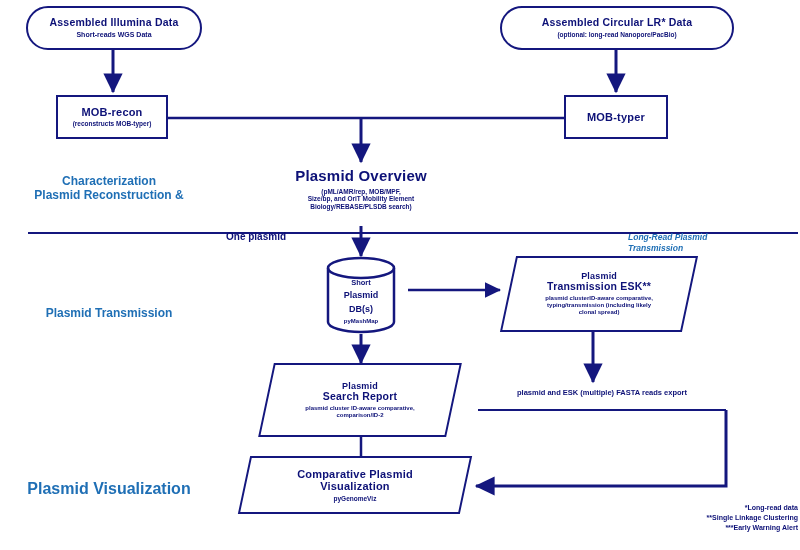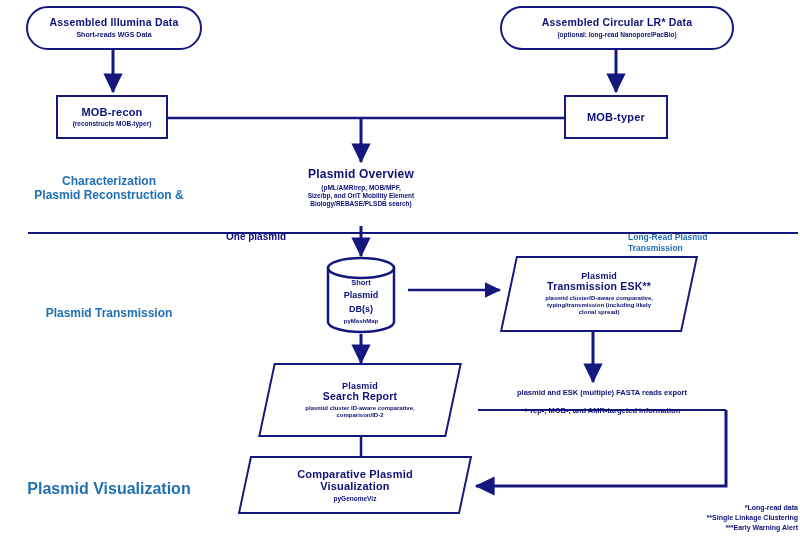--- a/index.html
+++ b/index.html
@@ -20,21 +20,21 @@
 
   .t-main{font-weight:bold;letter-spacing:.2px;line-height:1.12;}
   .t-sub{font-weight:bold;line-height:1.18;}
 
   
   .section-label{position:absolute;color:#1f6fb5;font-weight:bold;text-align:center;
                  line-height:1.2;}
 
   
   .caption{position:absolute;color:#0d1177;font-weight:bold;line-height:1.25;}
-  .caption.blue{color:#1f6fb5;}
+  .caption.blue{color:#1f6fb5;font-style:italic;}
 
   
   .cylinder{position:absolute;}
   .cyl-label{position:absolute;left:0;right:0;color:#0d1177;font-weight:bold;
              text-align:center;line-height:1.3;}
 
   
   .footnotes{position:absolute;color:#0d1177;font-weight:bold;text-align:right;
              line-height:1.45;}
 
@@ -90,21 +90,21 @@
   <div class="node rect" style="left:48px;top:95px;width:112px;height:44px;">
     <div class="t-main" style="font-size:11px;">MOB-recon</div>
     <div class="t-sub" style="font-size:6.5px;margin-top:2px;">(reconstructs MOB-typer)</div>
   </div>
 
   <div class="node rect" style="left:556px;top:95px;width:104px;height:44px;">
     <div class="t-main" style="font-size:11px;">MOB-typer</div>
   </div>
 
   <div class="caption" style="left:253px;top:168px;width:200px;text-align:center;">
-    <div class="t-main" style="font-size:12px;">Plasmid Overview</div>
+    <div class="t-main" style="font-size:15px;">Plasmid Overview</div>
     <div class="t-sub" style="font-size:6.5px;margin-top:3px;">(pML/AMR/rep, MOB/MPF,</div>
     <div class="t-sub" style="font-size:6.5px;">Size/bp, and OriT Mobility Element</div>
     <div class="t-sub" style="font-size:6.5px;">Biology/REBASE/PLSDB search)</div>
   </div>
 
   <div class="section-label" style="left:8px;top:174px;width:186px;font-size:12px;">
     <div>Characterization</div>
     <div>Plasmid Reconstruction &amp;</div>
   </div>
 
@@ -143,21 +143,20 @@
     <div class="inner">
       <div class="t-main" style="font-size:9px;">Plasmid</div>
       <div class="t-main" style="font-size:10.5px;">Search Report</div>
       <div class="t-sub" style="font-size:6px;margin-top:2px;">plasmid cluster ID-aware comparative,</div>
       <div class="t-sub" style="font-size:6px;">comparison/ID-2</div>
     </div>
   </div>
 
   <div class="caption" style="left:468px;top:388px;width:252px;text-align:center;">
     <div style="font-size:7.5px;">plasmid and ESK (multiple) FASTA reads export</div>
-    <div style="font-size:7.5px;margin-top:9px;">+ rep-, MOB-, and AMR-targeted information</div>
   </div>
 
   <div class="node para" style="left:236px;top:456px;width:222px;height:58px;">
     <div class="inner">
       <div class="t-main" style="font-size:11px;">Comparative Plasmid</div>
       <div class="t-main" style="font-size:11px;">Visualization</div>
       <div class="t-sub" style="font-size:6.5px;margin-top:2px;">pyGenomeViz</div>
     </div>
   </div>
 

